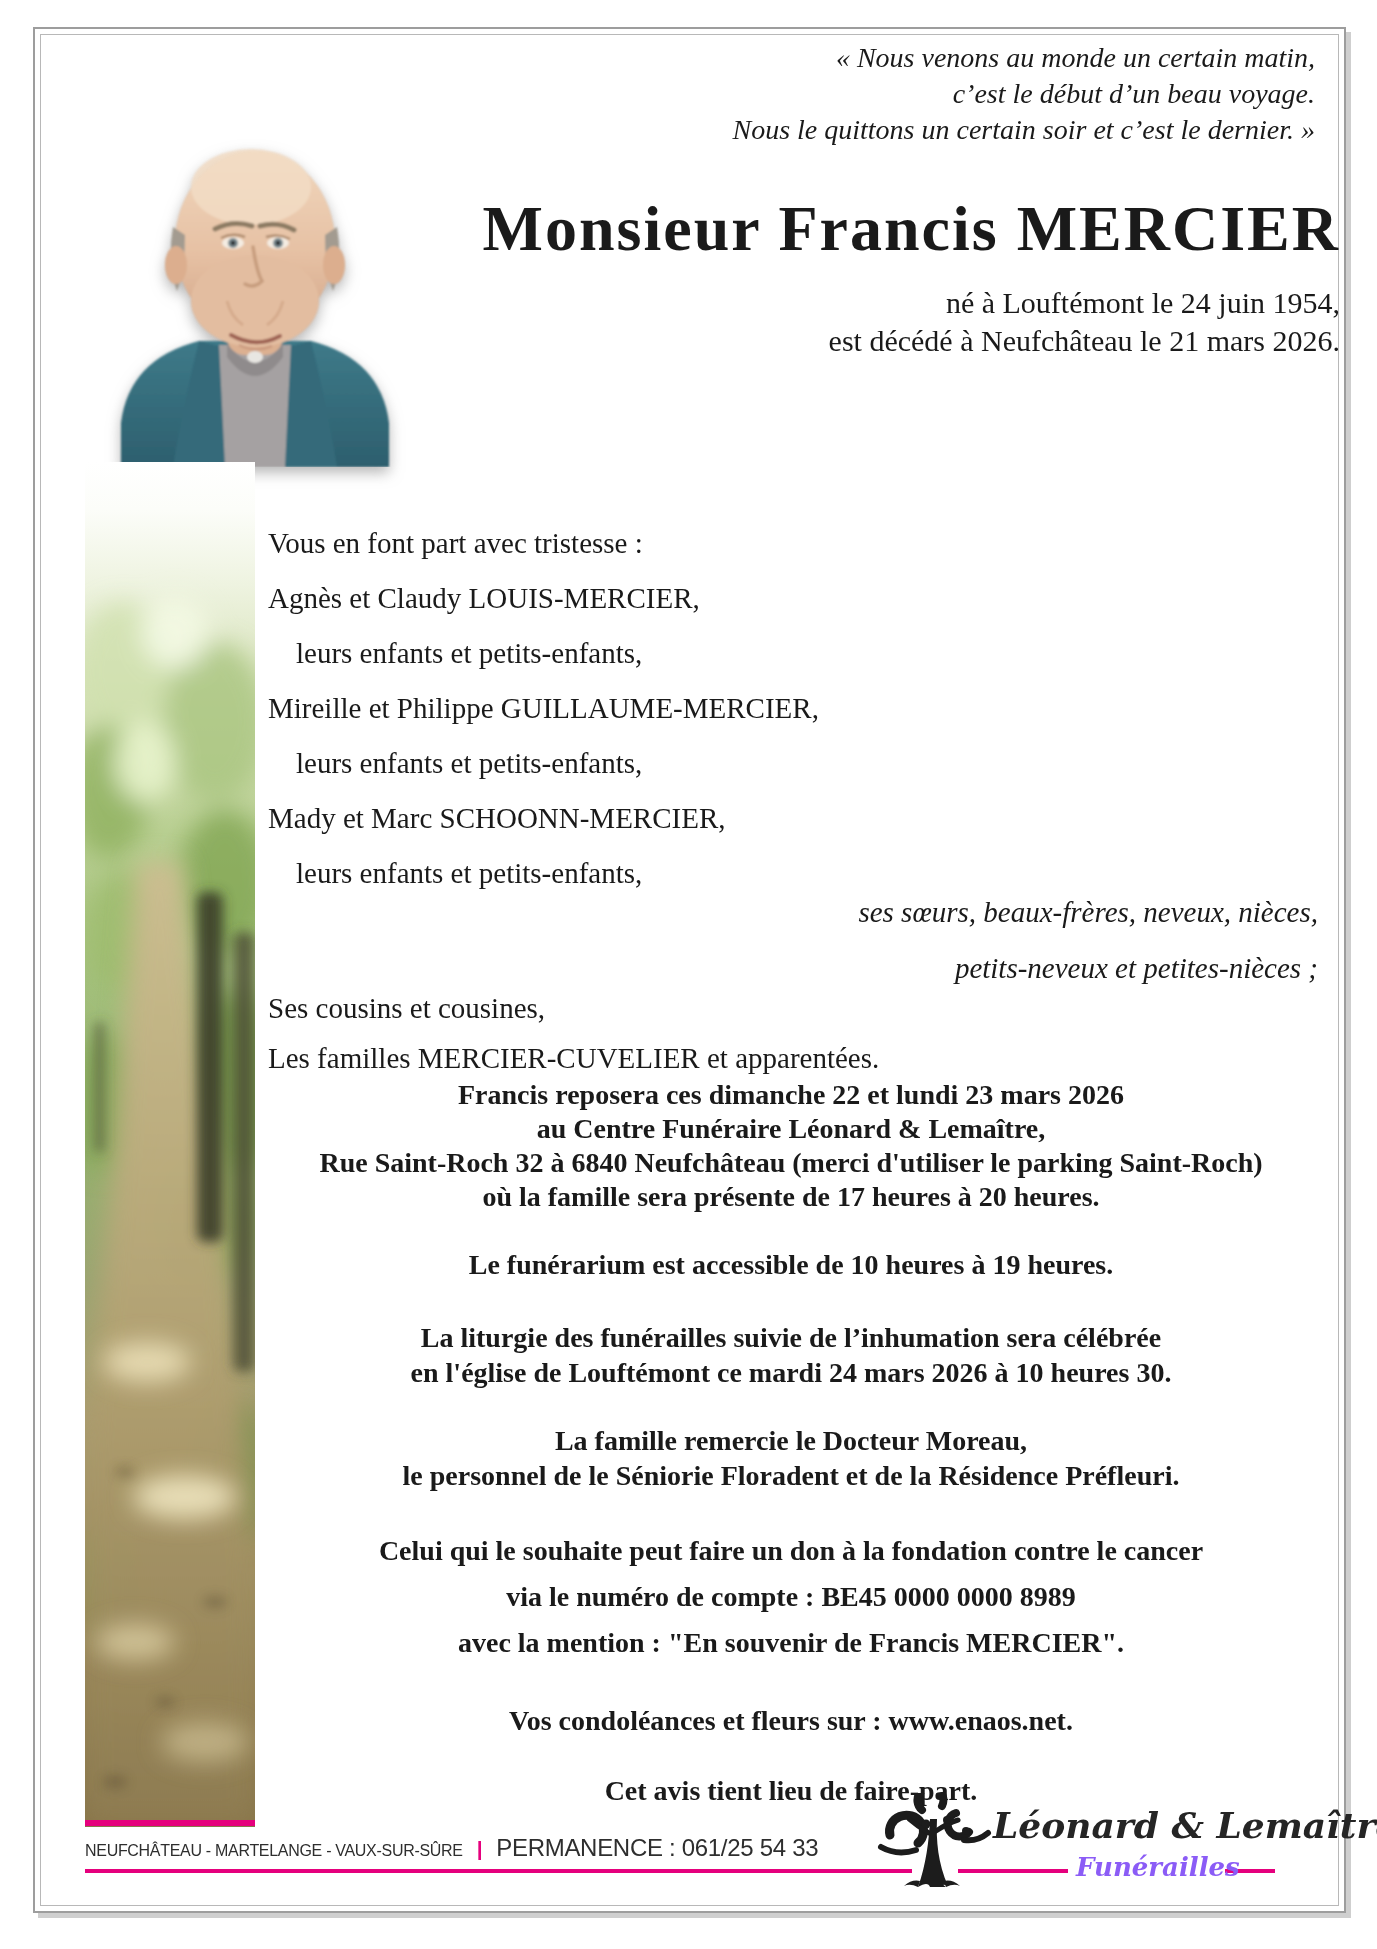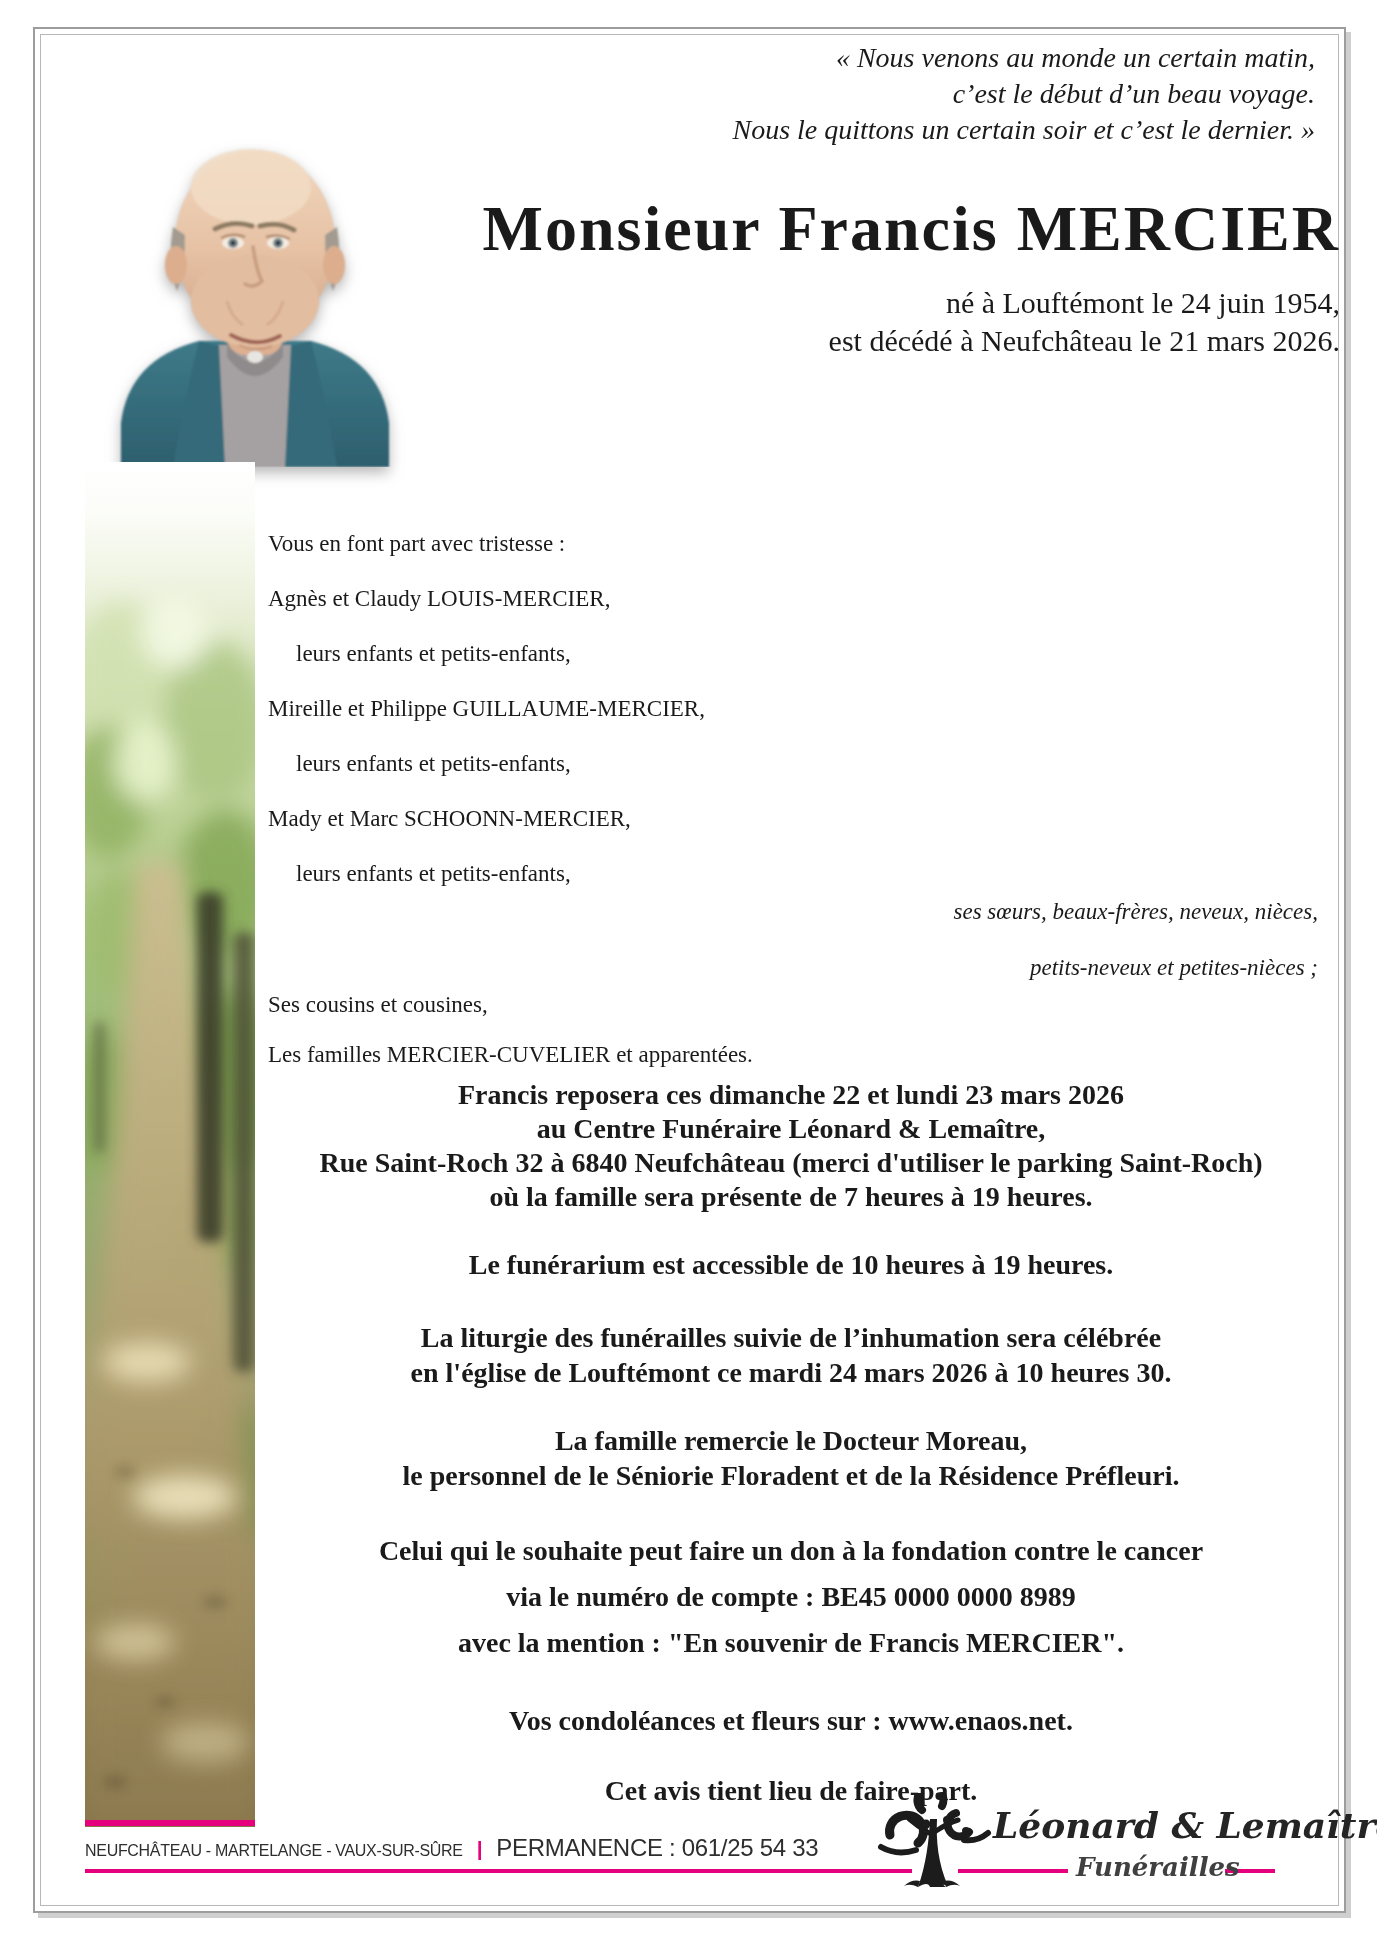--- a/index.html
+++ b/index.html
@@ -15,21 +15,21 @@
         font-style:italic;font-size:28px;line-height:36px;}
   .header-block{position:absolute;left:395px;width:945px;text-align:right;}
   .title{top:192px;font-weight:bold;font-size:64px;letter-spacing:2px;white-space:nowrap;}
   .vitals{top:284px;font-size:30px;line-height:38px;}
 
   .portrait-wrap{position:absolute;left:115px;top:95px;width:280px;height:372px;}
   .portrait-wrap svg{filter:drop-shadow(0 6px 7px rgba(110,110,110,.5));}
 
   .strip-wrap{position:absolute;left:85px;top:462px;width:170px;height:1365px;}
 
-  .family{position:absolute;left:268px;width:1050px;font-size:23px;}
+  .family{position:absolute;left:268px;width:1050px;font-size:29px;}
   .fam-a{top:516px;line-height:55px;}
   .fam-b{top:884px;line-height:56px;text-align:right;font-style:italic;}
   .fam-c{top:992px;}
   .fam-d{top:1042px;}
   .indent{padding-left:28px;}
 
   .ann{position:absolute;left:245px;width:1092px;text-align:center;font-weight:bold;
        font-size:28px;line-height:35px;}
   .ann div{white-space:nowrap;}
   .ann-wake{top:1078px;line-height:34px;}
@@ -47,21 +47,21 @@
   .footer-permanence{font-size:24px;}
 
   .pink-line{position:absolute;top:1869px;height:4px;background:#e5007d;}
   .pl-a{left:85px;width:827px;}
   .pl-b{left:958px;width:110px;}
   .pl-c{left:1225px;width:50px;}
 
   .brand-name{position:absolute;left:993px;top:1804px;width:345px;text-align:center;
         font-family:"DejaVu Serif", serif;font-style:italic;font-weight:bold;font-size:36px;color:#252525;white-space:nowrap;}
   .brand-sub{position:absolute;left:1076px;top:1852px;width:140px;text-align:center;
-        font-family:"DejaVu Serif", serif;font-style:italic;font-weight:bold;font-size:26px;color:#404040;}
+        font-family:"DejaVu Serif", serif;font-style:italic;font-weight:bold;font-size:26px;color:#8b5cf6;}
   .tree-wrap{position:absolute;left:876px;top:1793px;width:120px;height:100px;}
 </style>
 </head>
 <body>
 
 <div class="page">
 
   <div class="frame-outer">
     <div class="frame-inner"></div>
   </div>
@@ -231,21 +231,21 @@
       <div>ses sœurs, beaux-frères, neveux, nièces,</div>
       <div>petits-neveux et petites-nièces ;</div>
     </div>
     <div class="family fam-c">Ses cousins et cousines,</div>
     <div class="family fam-d">Les familles MERCIER-CUVELIER et apparentées.</div>
 
     <div class="ann ann-wake">
       <div>Francis reposera ces dimanche 22 et lundi 23 mars 2026</div>
       <div>au Centre Funéraire Léonard &amp; Lemaître,</div>
       <div>Rue Saint-Roch 32 à 6840 Neufchâteau (merci d'utiliser le parking Saint-Roch)</div>
-      <div>où la famille sera présente de 7 heures à 19 heures.</div>
+      <div>où la famille sera présente de 17 heures à 20 heures.</div>
     </div>
     <div class="ann ann-funerarium">
       <div>Le funérarium est accessible de 10 heures à 19 heures.</div>
     </div>
     <div class="ann ann-liturgy">
       <div>La liturgie des funérailles suivie de l’inhumation sera célébrée</div>
       <div>en l'église de Louftémont ce mardi 24 mars 2026 à 10 heures 30.</div>
     </div>
     <div class="ann ann-thanks">
       <div>La famille remercie le Docteur Moreau,</div>

